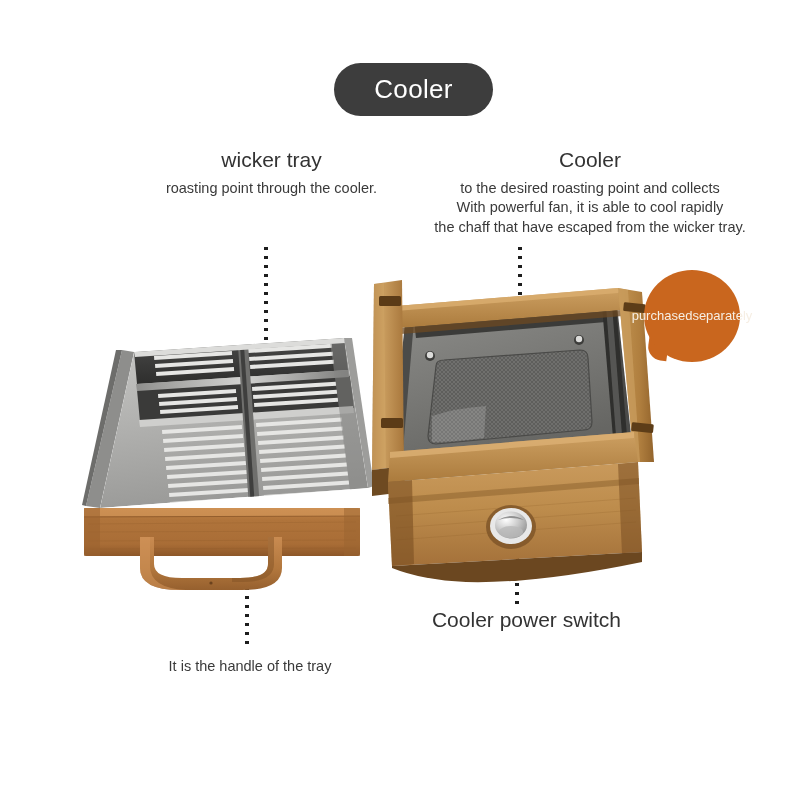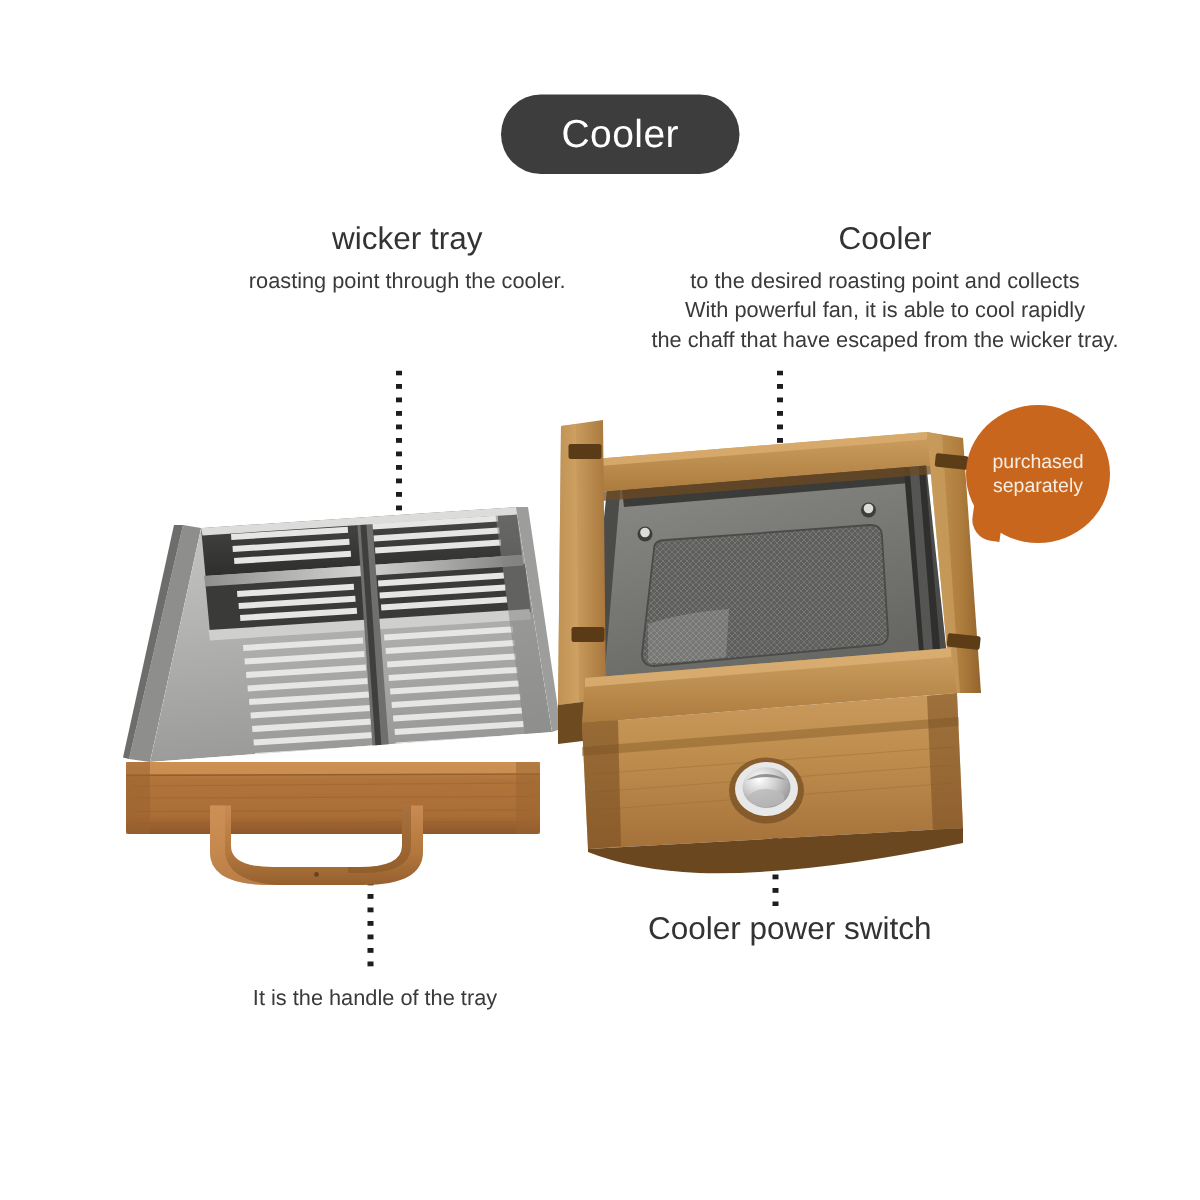--- a/index.html
+++ b/index.html
@@ -122,21 +122,21 @@
     background: #c9661e;
     border-radius: 0 0 0 14px;
     transform: rotate(8deg);
   }
   #purchase-bubble .bubble-text {
     position: absolute;
     left: 0; top: 0;
     width: 96px;
     height: 92px;
     display: flex;
-    flex-direction: column;
+    flex-direction: row;
     align-items: center;
     justify-content: center;
     color: #f6eee3;
     font-size: 13px;
     line-height: 1.25;
     text-align: center;
     pointer-events: none;
   }
 </style>
 </head>

